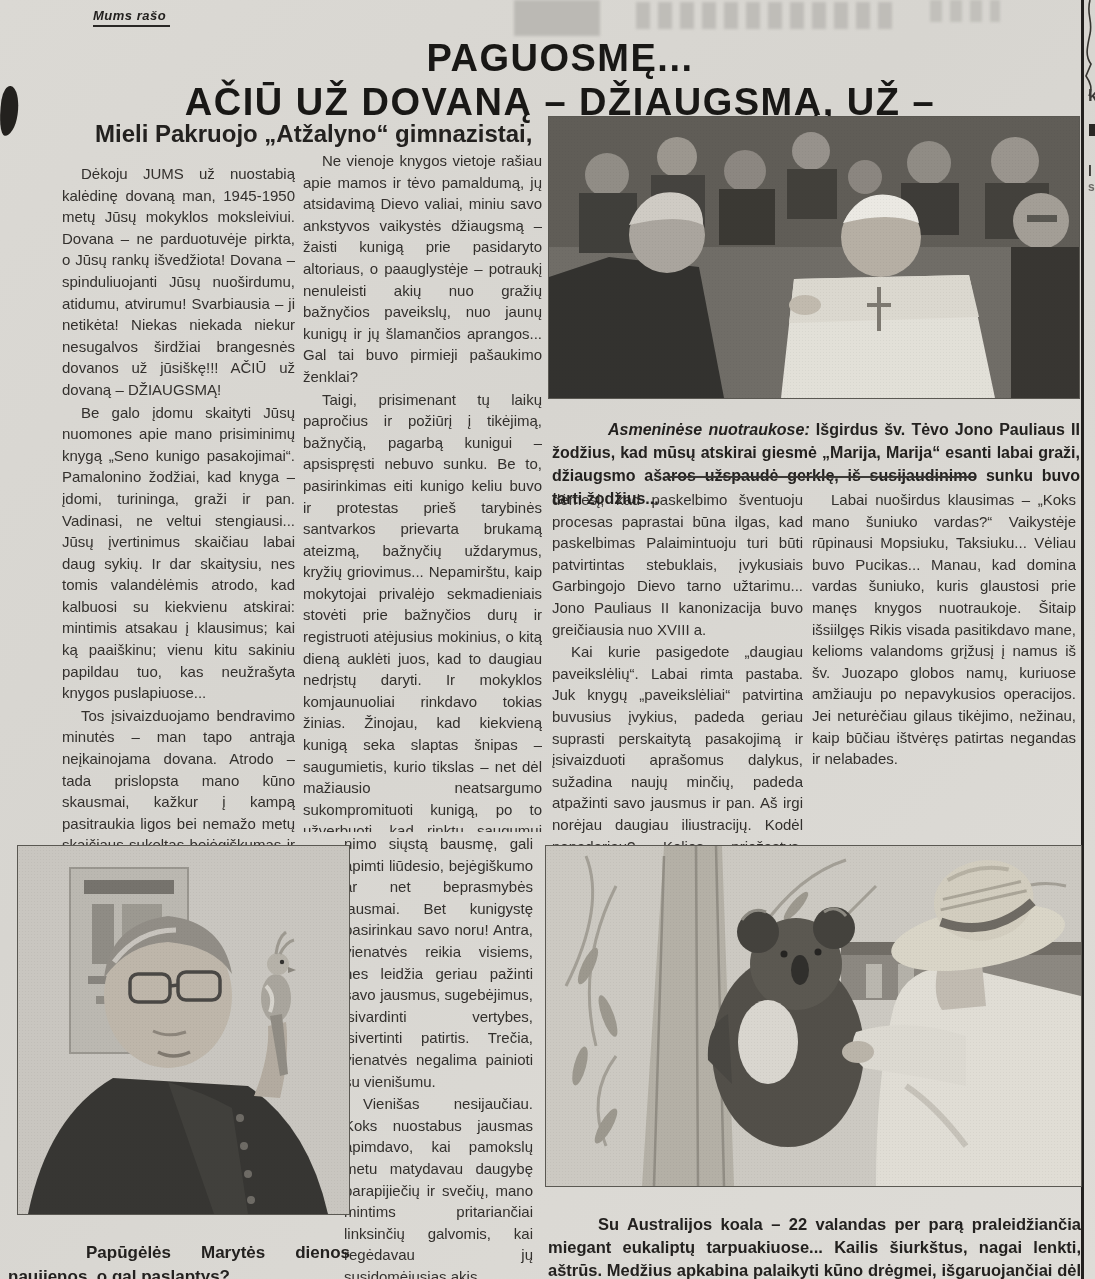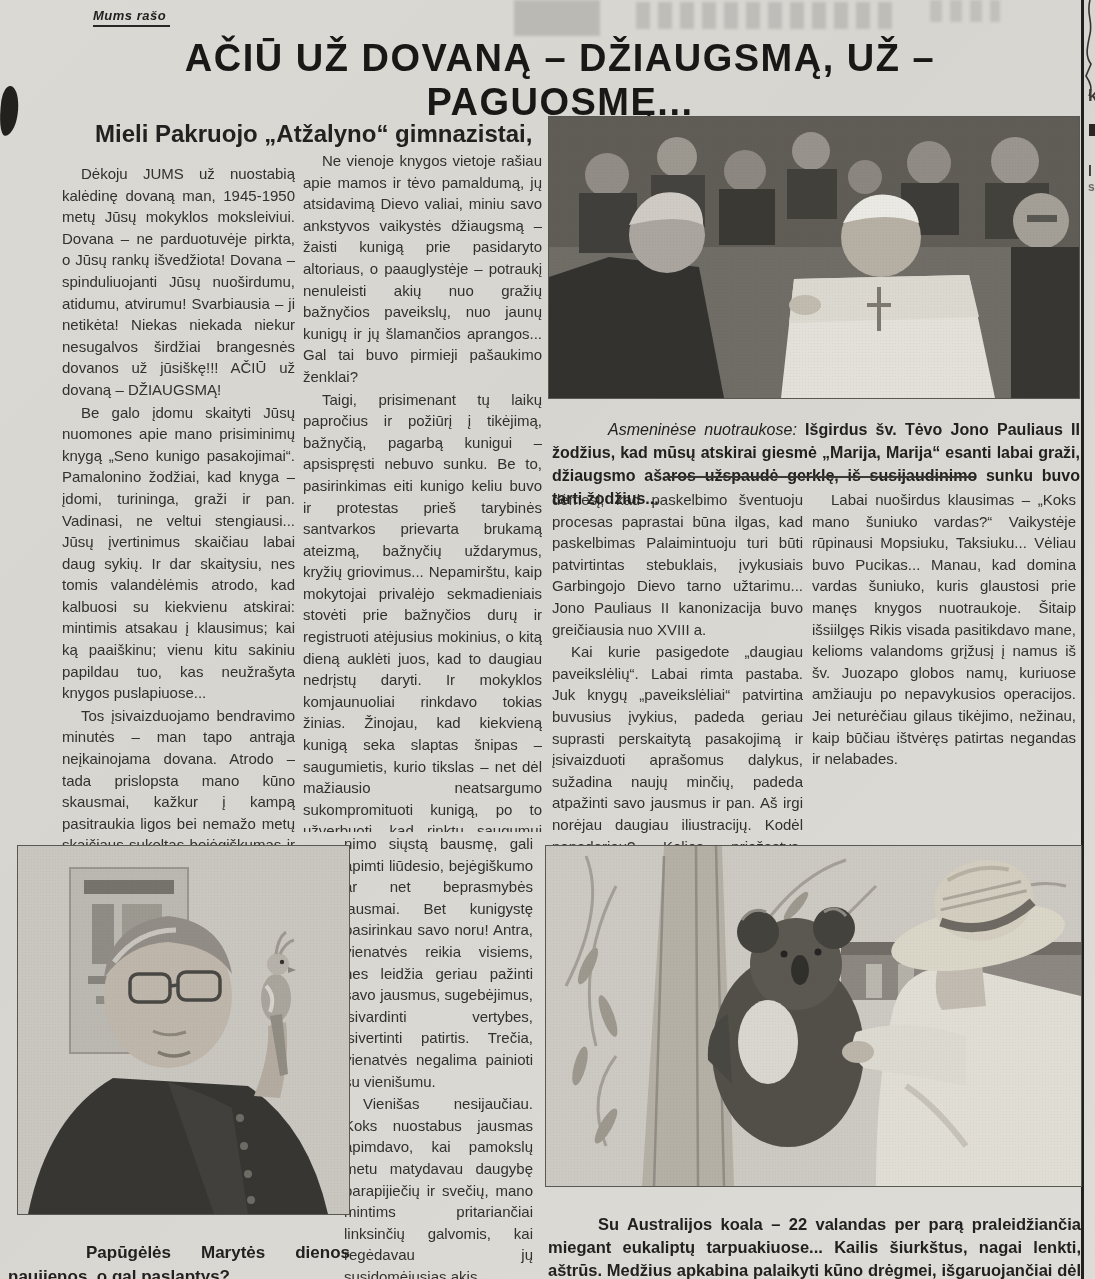--- a/index.html
+++ b/index.html
@@ -41,21 +41,21 @@
   .photo .halftone{position:absolute;inset:0;
     background-image:radial-gradient(rgba(40,40,38,.05) 1px,transparent 1px);
     background-size:3px 3px;pointer-events:none;}
   #pope-photo{left:548px;top:116px;width:530px;height:281px;}
   #parrot-photo{left:17px;top:845px;width:331px;height:368px;}
   #koala-photo{left:545px;top:845px;width:535px;height:340px;}
   .photo svg{display:block;filter:blur(.3px) contrast(.95) brightness(1.02);}
   
   .caption{position:absolute;text-align:justify;font-weight:700;color:#23211f;}
   #pope-caption{left:552px;top:402px;width:528px;font-size:16px;line-height:23px;text-indent:56px;}
-  #pope-caption .lead{font-style:italic;font-weight:400;}
+  #pope-caption .lead{font-style:italic;font-weight:700;}
   #parrot-caption{left:8px;top:1224px;width:342px;font-size:17px;line-height:24px;text-indent:78px;}
   #koala-caption{left:548px;top:1196px;width:533px;font-size:16.5px;line-height:23px;text-indent:50px;}
   
   .caption-divider{left:665px;top:476px;width:310px;height:0;border-top:2px solid #3c3a37;}
   .right-rule{left:1081px;top:0;width:3px;height:1279px;background:#23211f;}
   .corner-blob{left:0;top:86px;width:18px;height:50px;background:#23211e;
     border-radius:40% 60% 55% 45%/30% 55% 45% 70%;transform:rotate(8deg);}
   .ghost{position:absolute;filter:blur(1.4px);opacity:.75;}
   .ghost-a{left:514px;top:0;width:86px;height:36px;background:#b2b0ab;}
   .ghost-b{left:636px;top:2px;width:262px;height:27px;
@@ -81,22 +81,22 @@
 <svg class="abs margin-squiggle" width="11" height="110" viewBox="0 0 11 110">
   <path d="M6 0 C2 14 9 20 6 34 C3 48 1 56 7 64 L2 76 C6 82 9 88 5 96" fill="none" stroke="#35332f" stroke-width="1.6"></path>
 </svg>
 <div class="margin-mark mark-k">k</div>
 <div class="margin-mark mark-square"></div>
 <div class="margin-mark mark-l">l</div>
 <div class="margin-mark mark-s">s</div>
 
 <div class="abs section-label">Mums rašo</div>
 <div class="abs headline">
+  <div>PAGUOSMĘ...</div>
   <div>AČIŪ UŽ DOVANĄ – DŽIAUGSMĄ, UŽ –</div>
-  <div>PAGUOSMĘ...</div>
 </div>
 <div class="abs salutation">Mieli Pakruojo „Atžalyno“ gimnazistai,</div>
 
 <div class="col" id="col1">
   <p>Dėkoju JUMS už nuostabią kalėdinę dovaną man, 1945-1950 metų Jūsų mokyklos moksleiviui. Dovana – ne parduotuvėje pirkta, o Jūsų rankų išvedžiota! Dovana – spinduliuojanti Jūsų nuoširdumu, atidumu, atvirumu! Svarbiausia – ji netikėta! Niekas niekada niekur nesugalvos širdžiai brangesnės dovanos už jūsiškę!!! AČIŪ už dovaną – DŽIAUGSMĄ!</p>
   <p>Be galo įdomu skaityti Jūsų nuomones apie mano prisiminimų knygą „Seno kunigo pasakojimai“. Pamalonino žodžiai, kad knyga – įdomi, turininga, graži ir pan. Vadinasi, ne veltui stengiausi... Jūsų įvertinimus skaičiau labai daug sykių. Ir dar skaitysiu, nes tomis valandėlėmis atrodo, kad kalbuosi su kiekvienu atskirai: mintimis atsakau į klausimus; kai ką paaiškinu; vienu kitu sakiniu papildau tuo, kas neužrašyta knygos puslapiuose...</p>
   <p>Tos įsivaizduojamo bendravimo minutės – man tapo antrąja neįkainojama dovana. Atrodo – tada prislopsta mano kūno skausmai, kažkur į kampą pasitraukia ligos bei nemažo metų skaičiaus sukeltas bejėgiškumas ir nuoliūda... AČIŪ už dovaną – PAGUOSMĘ.</p>
 
 </div>
 <div class="col" id="col2">

